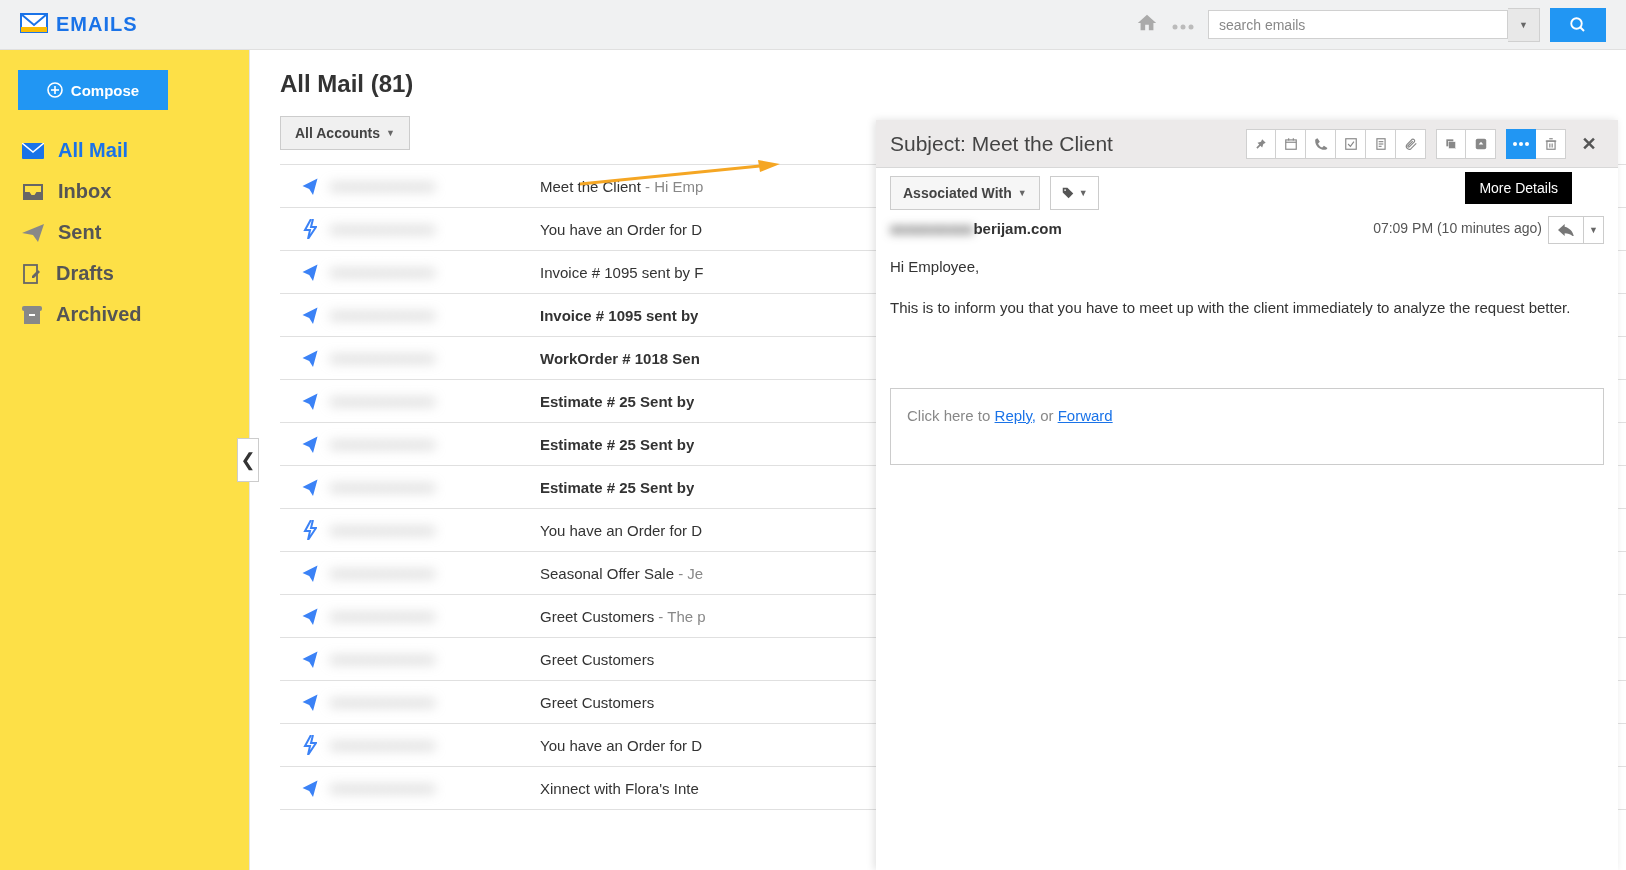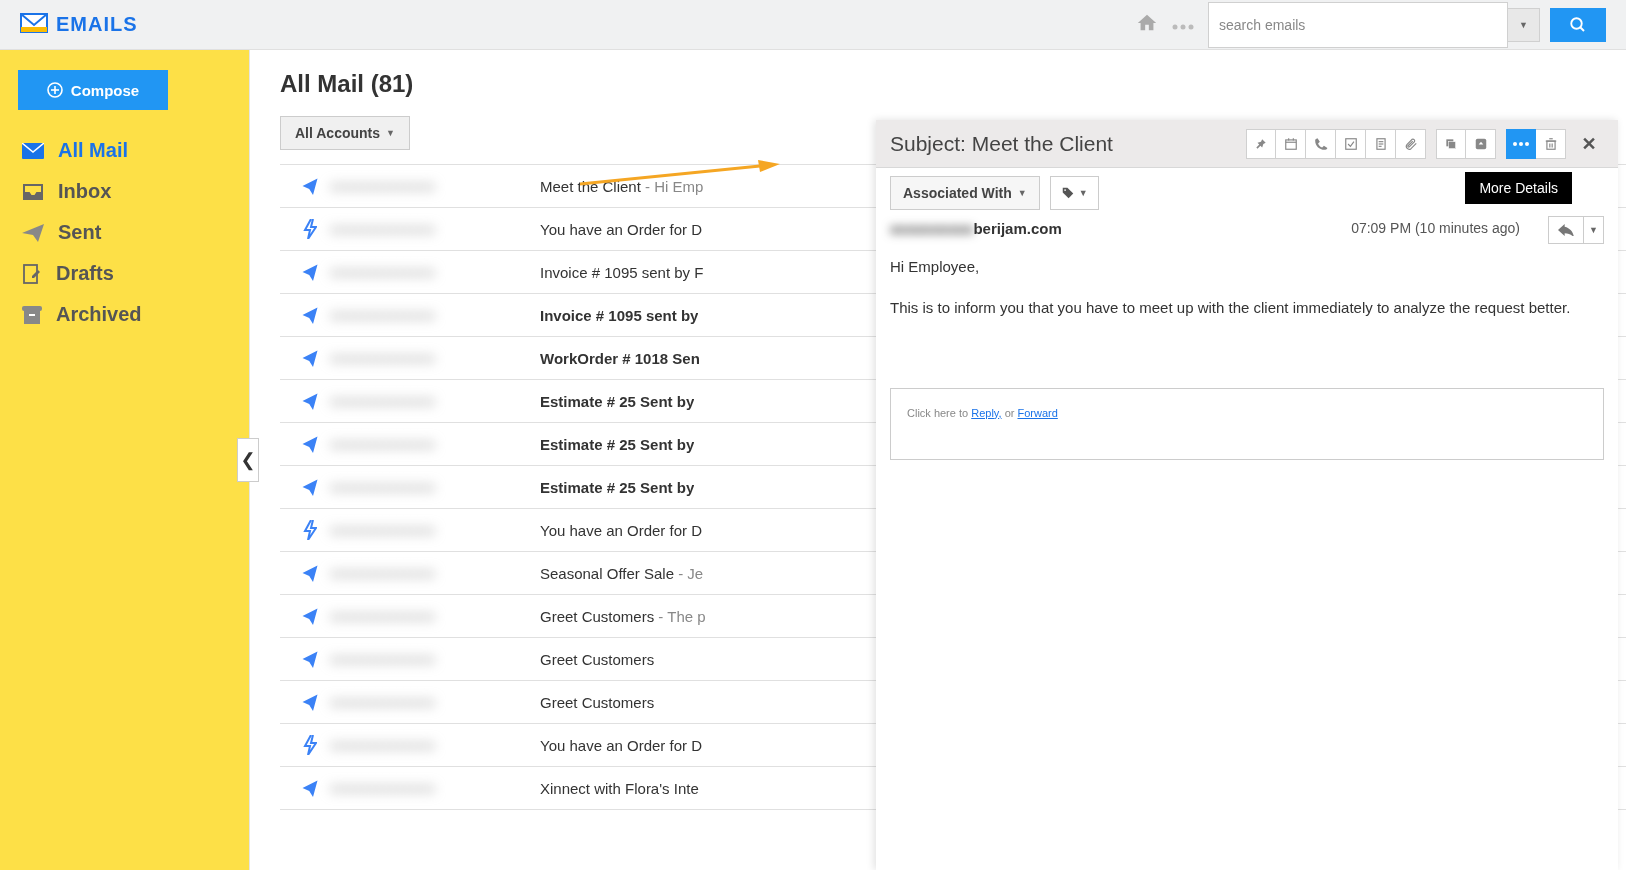--- a/index.html
+++ b/index.html
@@ -6,21 +6,21 @@
 body { font-family: Arial, Helvetica, sans-serif; background: #f3f4f5; color: #333; overflow: hidden; width: 1626px; height: 870px; position: relative; }
 
 
 .header { height: 50px; background: #f0f1f2; display: flex; align-items: center; padding: 0 20px; border-bottom: 1px solid #e0e0e0; }
 .logo-area { display: flex; align-items: flex-start; gap: 8px; }
 .logo-icon { width: 28px; height: 20px; }
 .logo-text { color: #1a73e8; font-size: 20px; font-weight: 600; letter-spacing: 1px; }
 .header-right { margin-left: auto; display: flex; align-items: center; gap: 14px; }
 .home-icon, .more-icon { color: #999; cursor: pointer; }
 .search-wrap { display: flex; align-items: center; }
-.search-input { width: 300px; height: 46px; padding: 0 10px; border: 1px solid #d0d0d0; background: #fff; font-size: 14px; color: #666; }
+.search-input { width: 300px; height: 29px; padding: 0 10px; border: 1px solid #d0d0d0; background: #fff; font-size: 14px; color: #666; }
 .search-input::placeholder { color: #888; }
 .search-dd { width: 32px; height: 34px; background: #e8e8e8; border: 1px solid #d0d0d0; border-left: none; display: flex; align-items: center; justify-content: center; cursor: pointer; }
 .search-btn { width: 56px; height: 34px; background: #2196f3; border: none; margin-left: 10px; display: flex; align-items: center; justify-content: center; cursor: pointer; }
 
 
 .sidebar { position: absolute; left: 0; top: 50px; width: 250px; height: calc(100% - 50px); background: #fde047; padding: 20px 18px; border-right: 1px solid #e4e4e4; }
 .compose-btn { width: 150px; height: 40px; background: #2196f3; color: #fff; border: none; font-size: 15px; font-weight: 600; display: flex; align-items: center; justify-content: center; gap: 8px; cursor: pointer; margin-bottom: 20px; }
 .nav-item { display: flex; align-items: center; gap: 14px; padding: 9px 4px; font-size: 20px; font-weight: 600; color: #555; cursor: pointer; }
 .nav-item.active { color: #1a73e8; }
 .nav-item svg { flex-shrink: 0; }
@@ -54,29 +54,29 @@
 
 .pane-toolbar2 { padding: 8px 14px 10px; display: flex; gap: 10px; }
 .assoc-btn { padding: 8px 12px; border: 1px solid #ccc; background: #f6f6f6; font-size: 14px; font-weight: 600; color: #444; display: flex; align-items: center; gap: 6px; cursor: pointer; }
 .tag-btn { padding: 8px 10px; border: 1px solid #ccc; background: #fff; display: flex; align-items: center; gap: 4px; cursor: pointer; }
 
 .msg-meta { padding: 0 14px 8px; position: relative; }
 .msg-from { font-size: 15px; font-weight: 700; color: #333; }
 .msg-from .blur { filter: blur(5px); }
 .msg-to { font-size: 13px; color: #777; margin-top: 4px; display: flex; align-items: center; gap: 4px; }
 .msg-to .blur { filter: blur(5px); }
-.msg-time { position: absolute; right: 98px; top: 0; font-size: 14px; color: #555; }
+.msg-time { position: absolute; right: 76px; top: 0; font-size: 14px; color: #555; }
 .reply-dd { position: absolute; right: 14px; top: -4px; display: flex; }
 .reply-dd .rb { width: 36px; height: 28px; border: 1px solid #ccc; background: #fff; display: flex; align-items: center; justify-content: center; cursor: pointer; }
 .reply-dd .rb + .rb { border-left: none; width: 20px; }
 
 .msg-body { padding: 10px 14px; font-size: 15px; color: #333; line-height: 1.55; }
 .msg-body p { margin-bottom: 18px; }
 
-.reply-box { margin: 40px 14px 20px; border: 1px solid #ccc; padding: 18px 16px 40px; font-size: 11px; color: #888; }
+.reply-box { margin: 40px 14px 20px; border: 1px solid #ccc; padding: 18px 16px 40px; font-size: 15px; color: #888; }
 .reply-box a { color: #1a73e8; text-decoration: underline; cursor: pointer; }
 
 
 .arrow-svg { position: absolute; top: 160px; left: 580px; width: 200px; height: 30px; z-index: 25; pointer-events: none; }
 
 .caret { font-size: 9px; color: #666; }
 </style>
 </head>
 <body>
 

